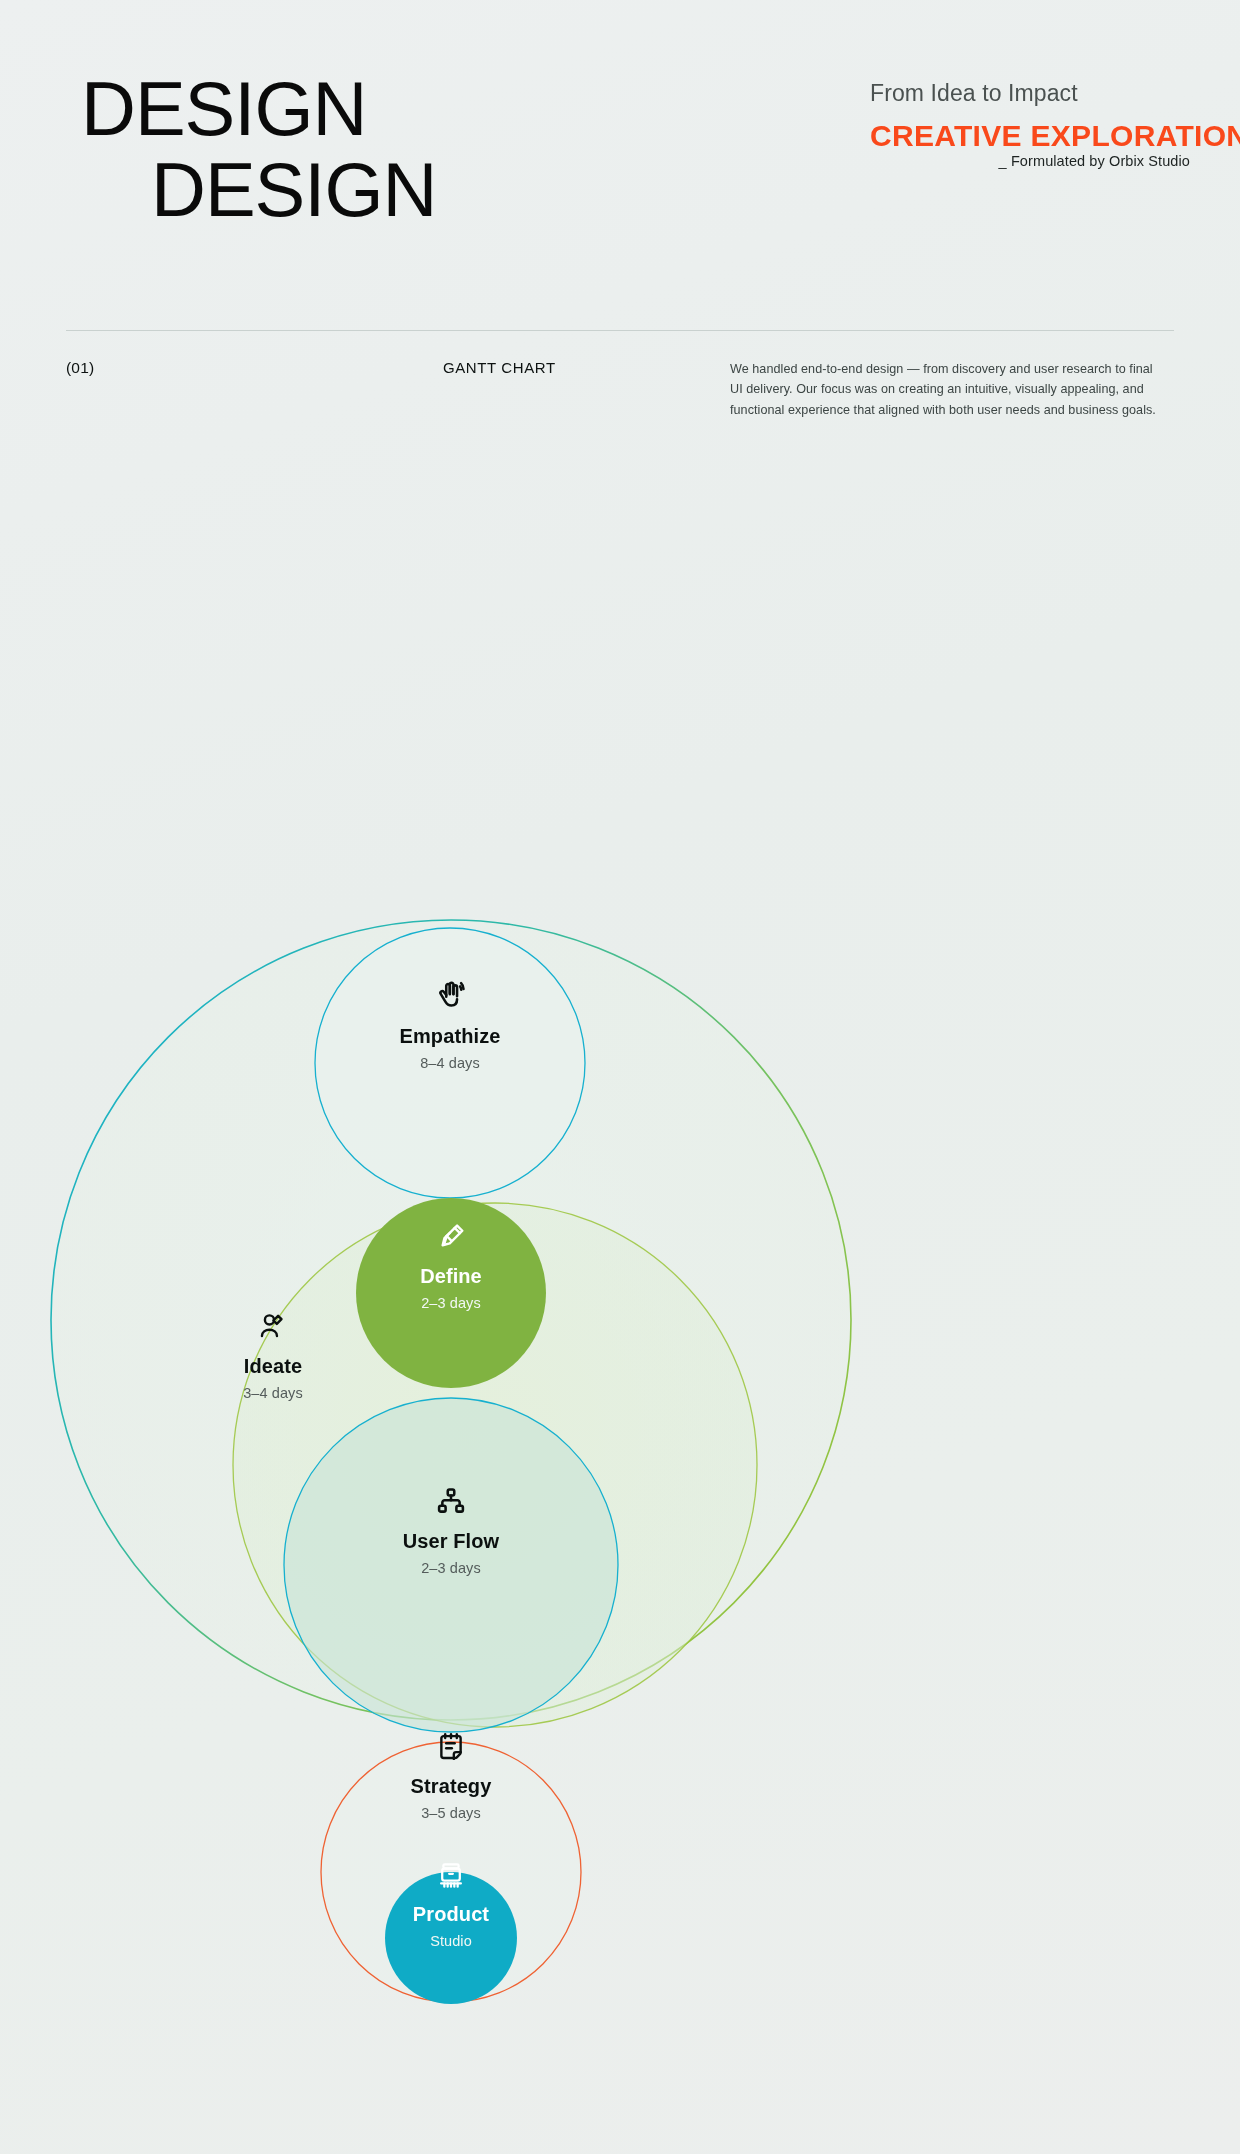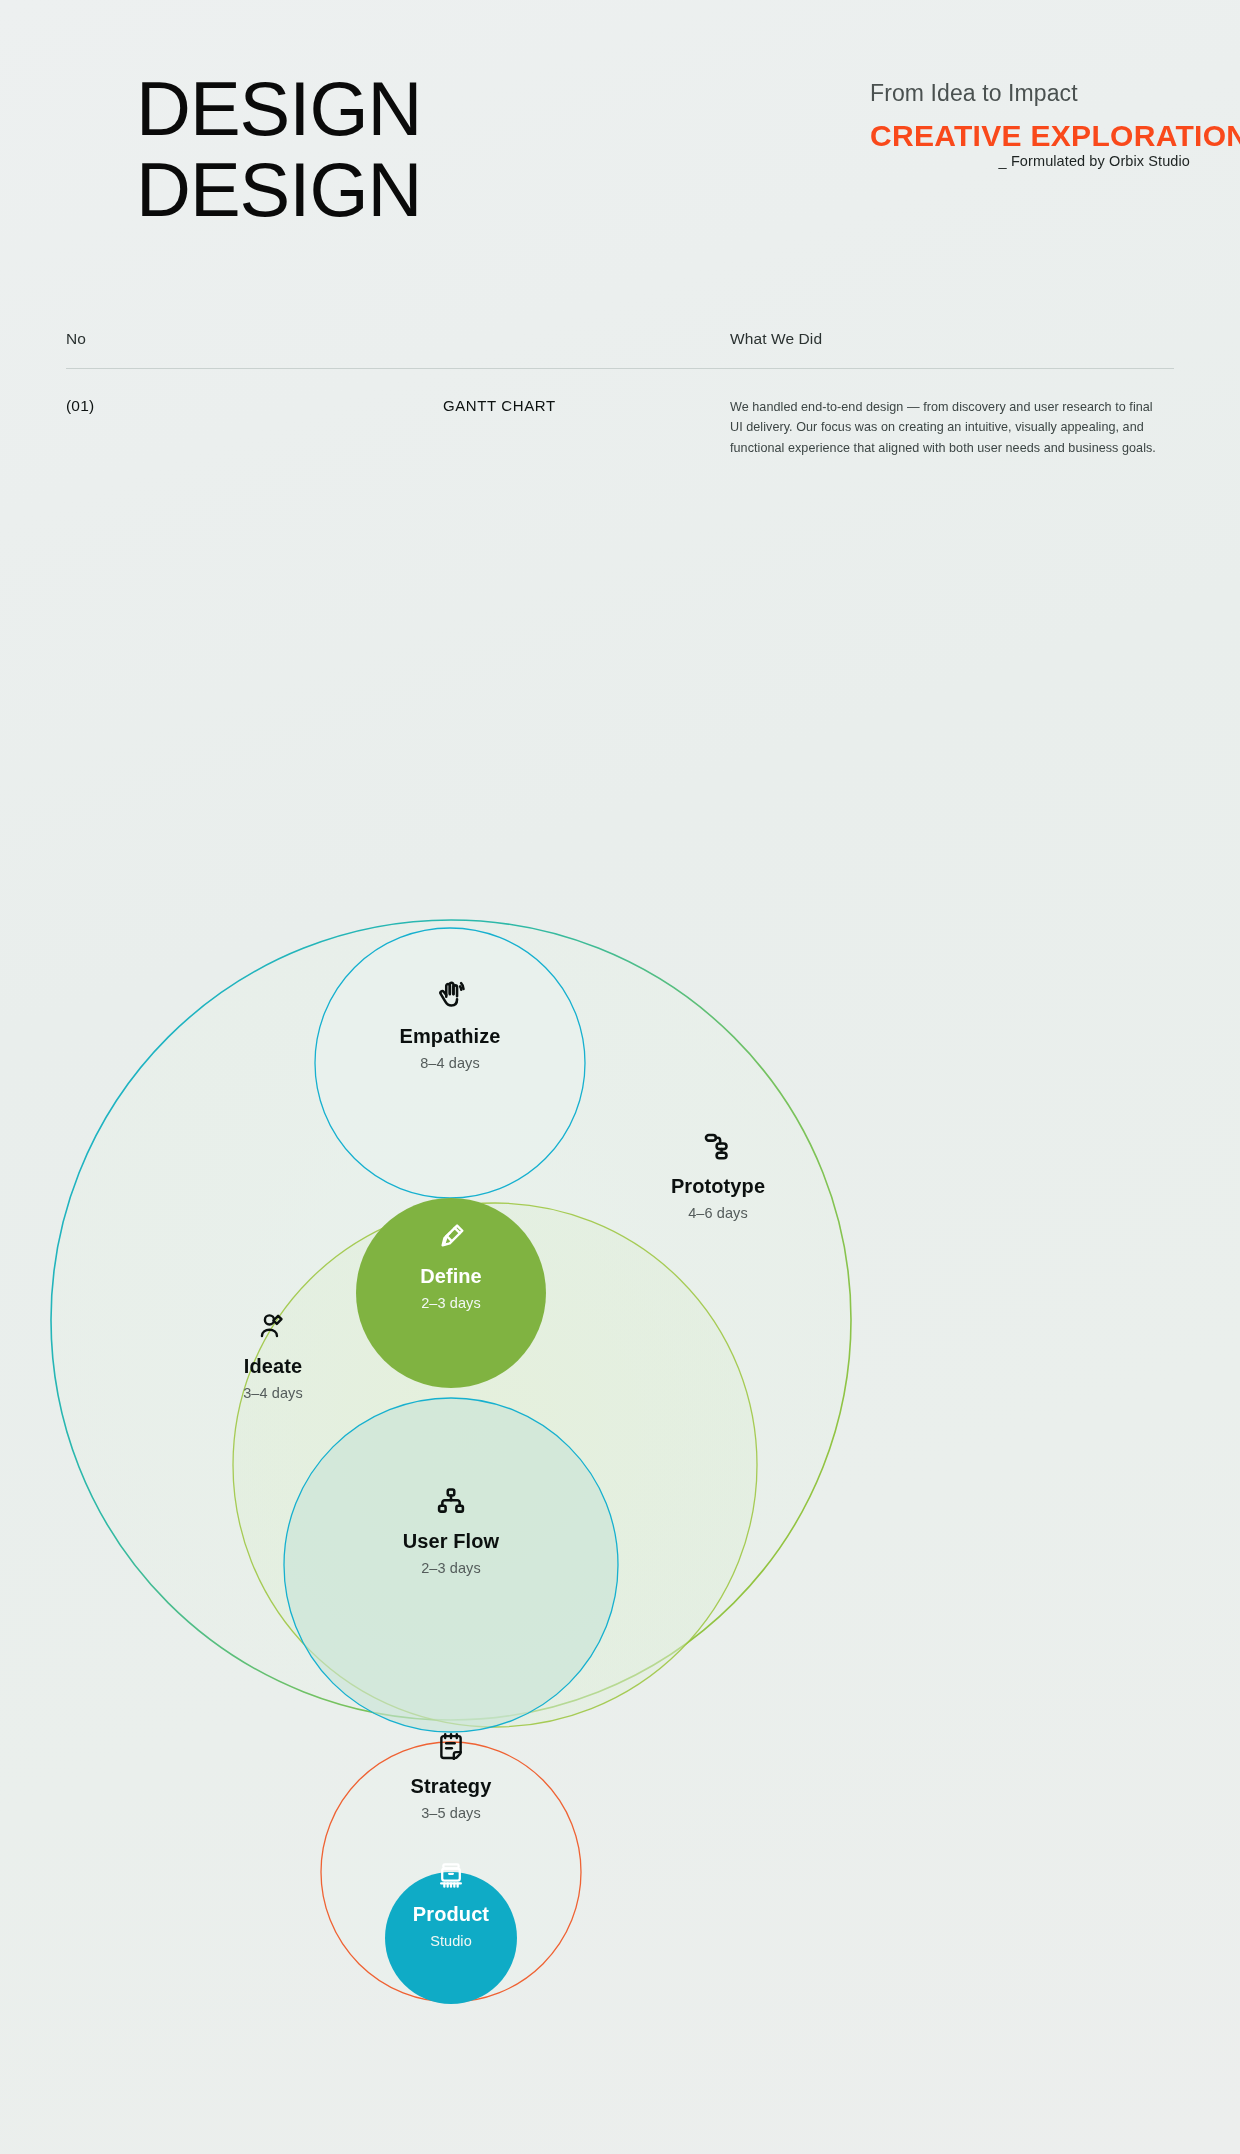--- a/index.html
+++ b/index.html
@@ -19,23 +19,22 @@
 
   
   .header {
     position: absolute;
     left: 0; top: 0;
     width: 1240px;
     height: 300px;
   }
   .title-block {
     position: absolute;
-    left: 66px;
+    left: 81px;
     top: 68px;
-    text-align: right;
   }
   .title-line {
     font-size: 76px;
     font-weight: 400;
     letter-spacing: -1px;
     line-height: 1.07;
     color: #0a0a0a;
     white-space: nowrap;
   }
   .title-line.indent { padding-left: 70px; }
@@ -172,24 +171,20 @@
 
   <div class="header-right">
     <div class="kicker">From Idea to Impact</div>
     <div class="headline">CREATIVE EXPLORATION</div>
     <div class="byline">_ Formulated by Orbix Studio</div>
   </div>
 
 </div>
 
 <div class="table-wrap">
-  <div class="table-head">
-    <div class="th col-no">No</div>
-    <div class="th col-what">What We Did</div>
-  </div>
   <div class="divider"></div>
   <div class="table-row">
     <div class="cell cell-no">(01)</div>
     <div class="cell cell-label">GANTT CHART</div>
     <div class="cell cell-desc">We handled end-to-end design — from discovery and user research to final UI delivery. Our focus was on creating an intuitive, visually appealing, and functional experience that aligned with both user needs and business goals.</div>
   </div>
 </div>
 
 <div class="diagram">
 
@@ -232,31 +227,20 @@
       <path d="M11.9 10.3V4.4a1.2 1.2 0 1 1 2.4 0v6.2"></path>
       <path d="M14.3 10.8V6.1a1.2 1.2 0 1 1 2.4 0v6"></path>
       <path d="M9.5 11.3 7.8 9.2a1.2 1.2 0 0 0-1.9 1.5l3 5c.9 1.5 2.2 2.6 4 2.6 2.6 0 3.8-1.8 3.8-4.2"></path>
       <path d="M18.7 5.6c.5.6.8 1.4.8 2.2"></path>
       <path d="M19.4 3.4c1 1 1.6 2.4 1.6 3.9"></path>
     </svg>
     <div class="node-title">Empathize</div>
     <div class="node-sub">8–4 days</div>
   </div>
 
-  <div class="node-label" style="left:618px; top:610px; width:200px;">
-    <svg class="node-icon" width="34" height="34" viewBox="0 0 24 24" fill="none" stroke="#0b100f" stroke-width="1.8" stroke-linecap="round" stroke-linejoin="round">
-      <rect x="3.5" y="3.5" width="7" height="4" rx="2"></rect>
-      <rect x="11" y="9.5" width="7" height="4" rx="2"></rect>
-      <rect x="11" y="16" width="7" height="4" rx="2"></rect>
-      <path d="M10.5 5.5h1.2c1 0 1.8.8 1.8 1.8v2.2"></path>
-      <path d="M14.5 13.5v2.5"></path>
-    </svg>
-    <div class="node-title">Prototype</div>
-    <div class="node-sub">4–6 days</div>
-  </div>
 
   <div class="node-label on-fill" style="left:351px; top:700px; width:200px;">
     <svg class="node-icon" width="34" height="34" viewBox="0 0 24 24" fill="none" stroke="#ffffff" stroke-width="1.7" stroke-linecap="round" stroke-linejoin="round">
       <path d="M16.3 3.9 20 7.6l-8.9 8.9-5 1.3 1.3-5 8.9-8.9z"></path>
       <path d="m14.6 5.6 3.7 3.7"></path>
       <path d="M11.3 9 9 11.3"></path>
       <path d="m9 11.3 3.2 3.2"></path>
       <path d="M9 11.3 7.1 17.4"></path>
     </svg>
     <div class="node-title">Define</div>

